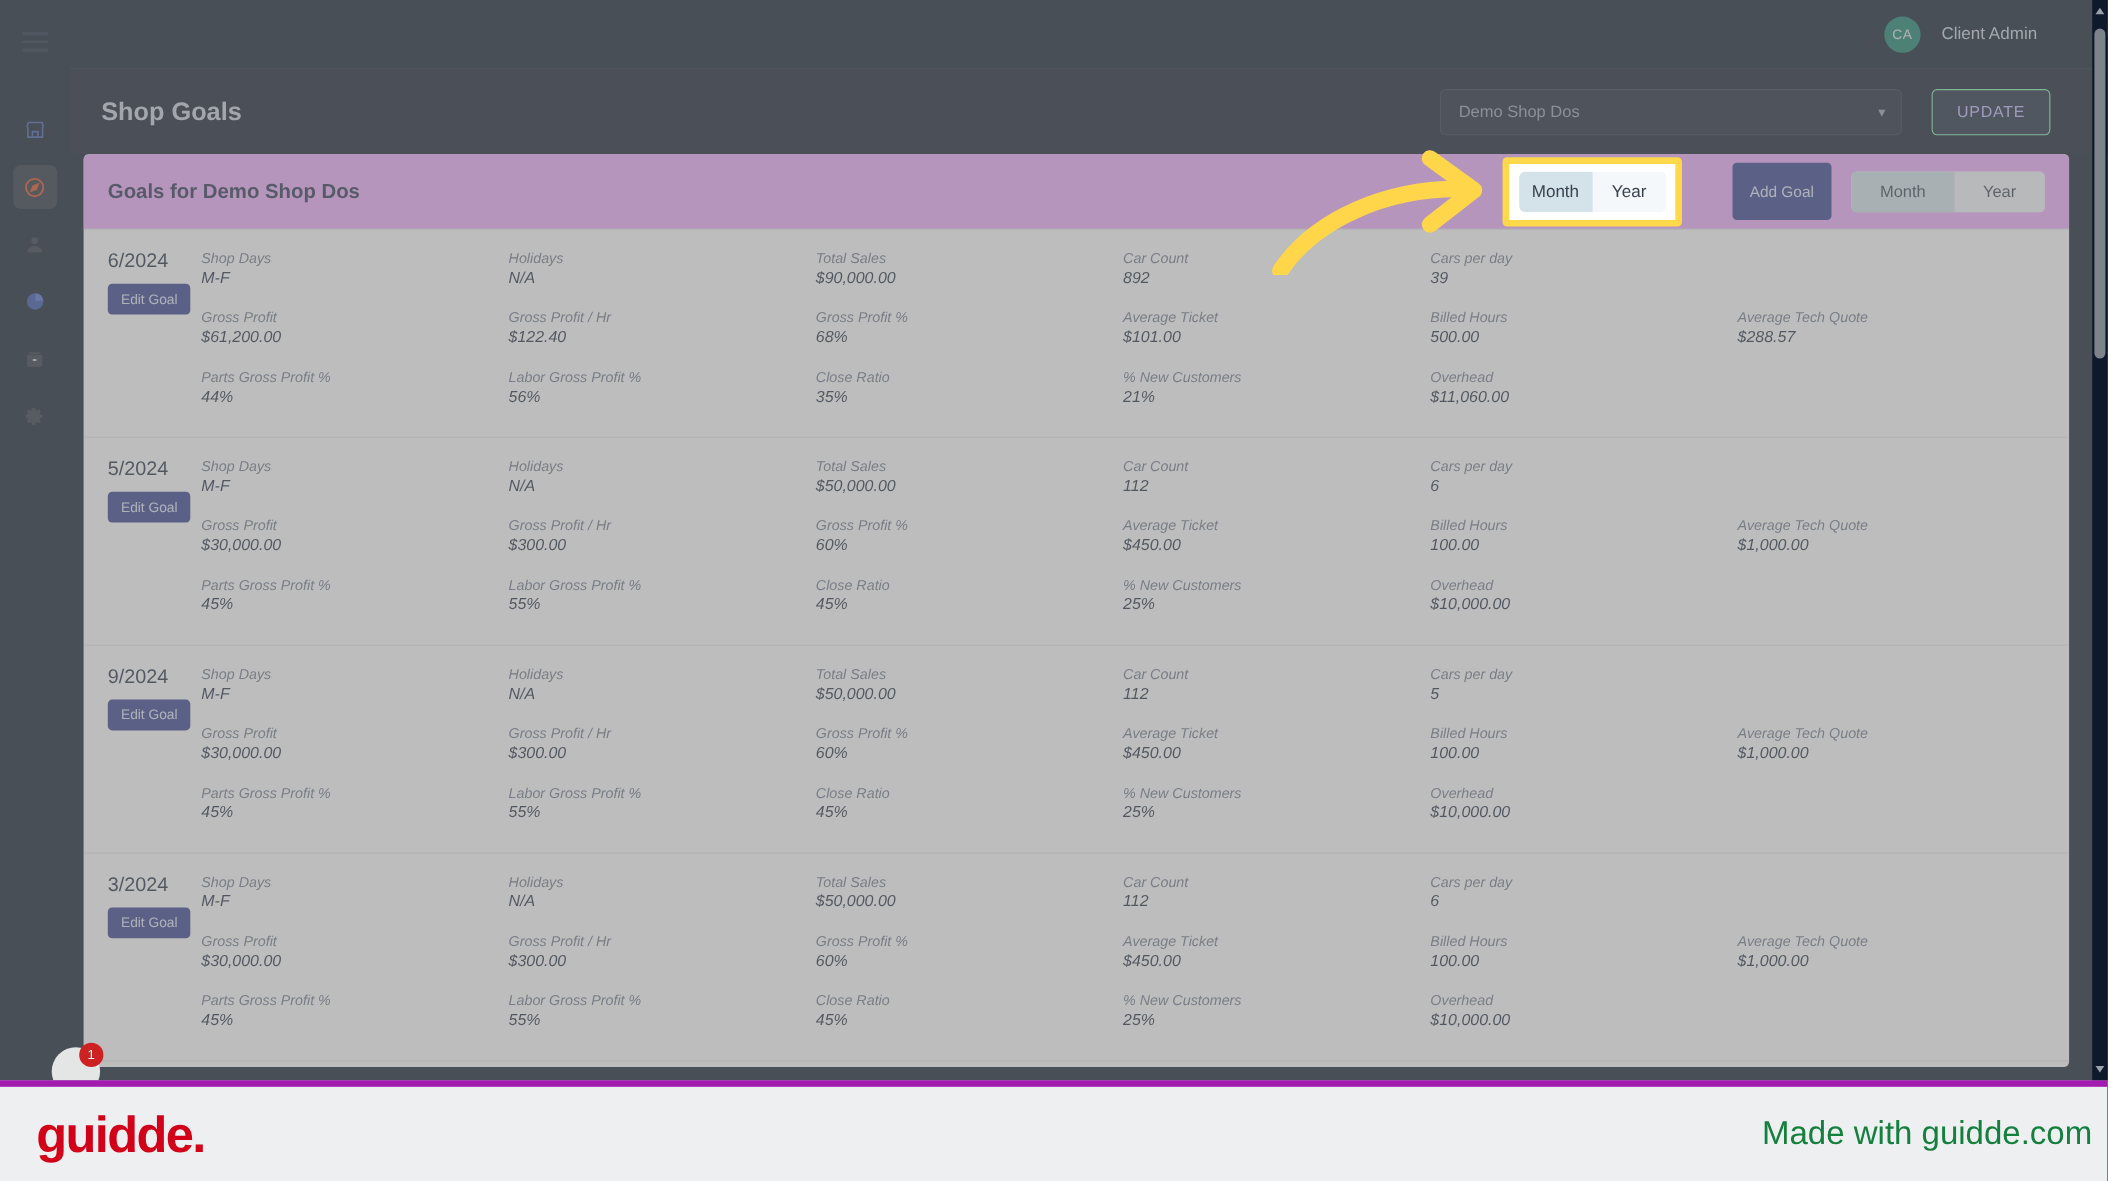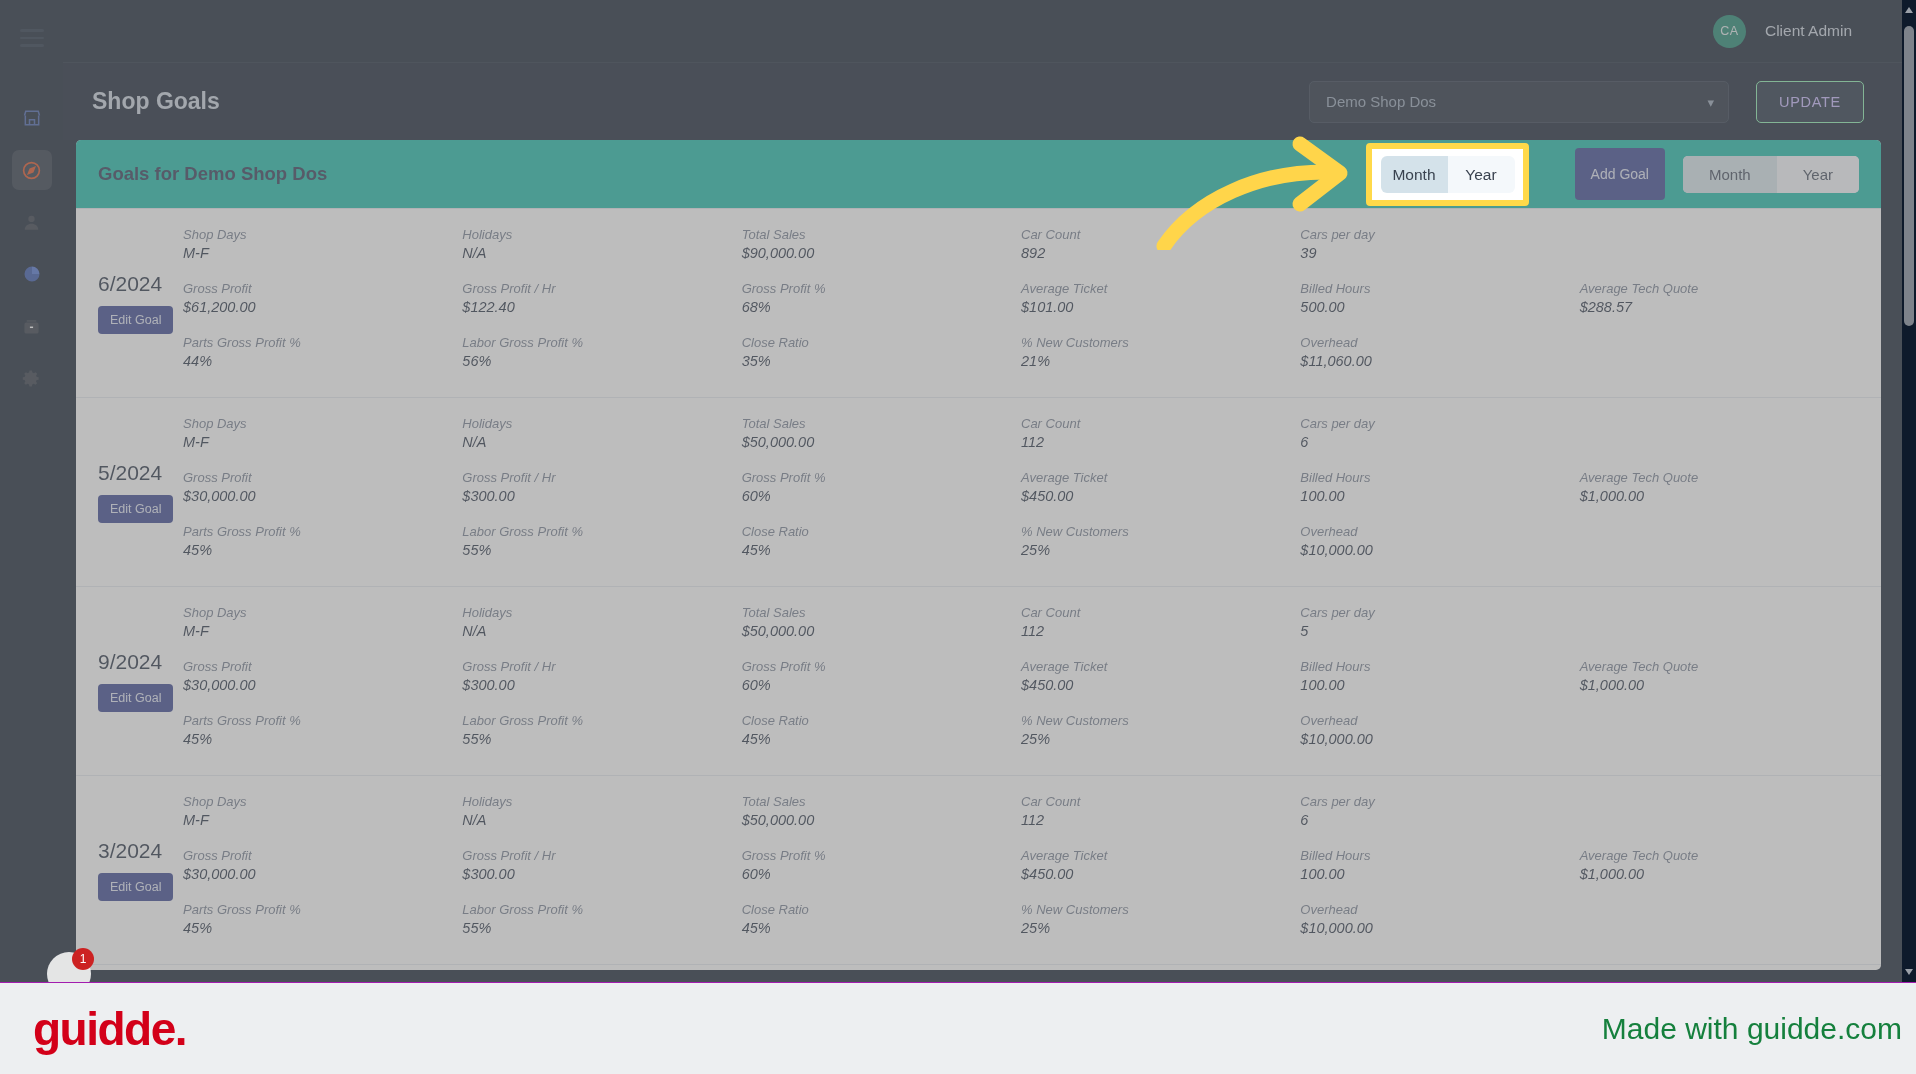--- a/index.html
+++ b/index.html
@@ -65,57 +65,57 @@
     font-family:"Liberation Sans", sans-serif;
   }
 
   
   .card {
     position:absolute; left:76px; top:140px; width:1805px; height:830px;
     background:#ffffff; border-radius:5px; overflow:hidden; z-index:7;
   }
   .card-head {
     height:68px; display:flex; align-items:center; padding:0 22px;
-    background:#14b8a6;
+    background:#f0abfc;
   }
   .card-title { font-size:18.5px; color:#2b3450; font-weight:600; }
   .card-actions { margin-left:auto; display:flex; align-items:center; gap:18px; }
   .add-goal {
     height:52px; padding:0 16px; border-radius:4px; background:#33408c;
     color:#dfe3f3; font-size:14px; border:none; cursor:pointer;
     font-family:"Liberation Sans", sans-serif;
   }
   .toggle { display:flex; border-radius:5px; overflow:hidden; background:#f4f7fa; }
   .toggle button {
     height:37px; padding:0 26px; border:none; font-size:15px; cursor:pointer;
     background:#f4f7fa; color:#3c4657; font-family:"Liberation Sans", sans-serif;
   }
   .toggle button.sel { background:#d6e3eb; }
 
   
   .rows { border-top:1px solid #e4e8ee; }
   .row { display:flex; padding:18px 22px 24px 22px; border-bottom:1px solid #e4e8ee; }
   .row-label { width:85px; flex:0 0 85px; }
-  .row-month { font-size:21px; color:#1f2a3d;margin-top:45px; }
+  .row-month { font-size:18px; color:#1f2a3d; }
   .edit-goal {
     margin-top:10px; height:28px; padding:0 12px; border-radius:4px;
     background:#33408c; color:#e2e6f5; font-size:12.5px; border:none; cursor:pointer;
     font-family:"Liberation Sans", sans-serif;
   }
   .grid { flex:1; display:grid; grid-template-columns:repeat(6,1fr); row-gap:16px; column-gap:0;font-style:italic; }
   .cellwrap { min-height:38px; }
   .cell-label { font-size:13px; color:#707a8c; margin-bottom:3px; }
   .cell-val { font-size:14.5px; color:#1f2a3d; }
   .cell-empty { }
 
   
   .brandbar {
     position:absolute; left:0; bottom:0; width:1916px; height:92px;
     background:#edeff1; z-index:80; display:flex; align-items:center;
-    border-top:1px solid #a21caf;
+    border-top:6px solid #a21caf;
   }
   .guidde-logo { margin-left:33px; color:#d30019; font-size:46px; font-weight:700; letter-spacing:-1.5px; }
   .made-with { margin-left:auto; margin-right:14px; color:#15803d; font-size:30px; }
 
   
   .notif {
     position:absolute; left:47px; bottom:78px; z-index:60;
     width:44px; height:44px; border-radius:50%; background:rgba(245,245,245,.9);
     display:flex; align-items:center; justify-content:center;
   }

